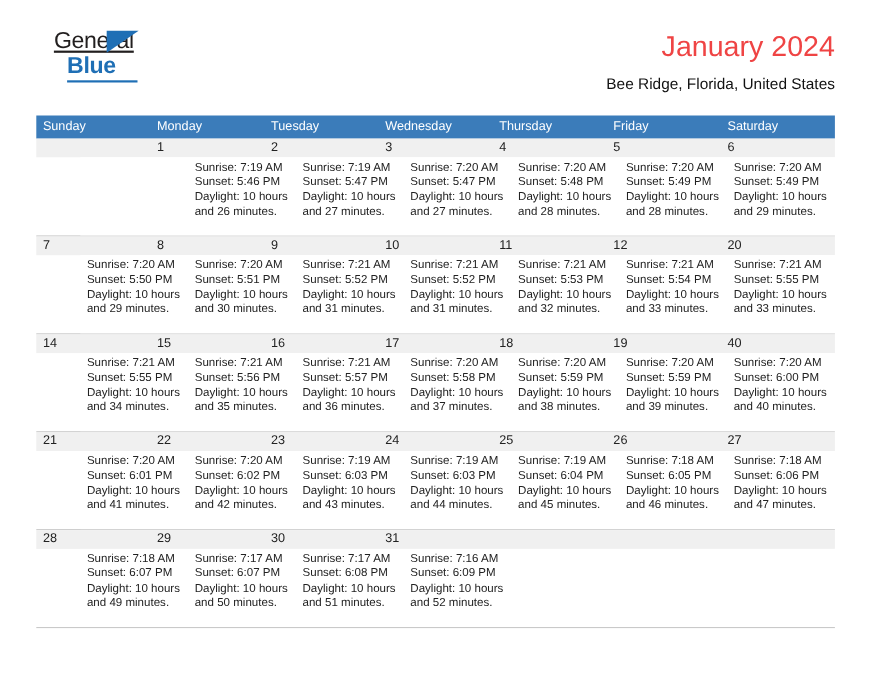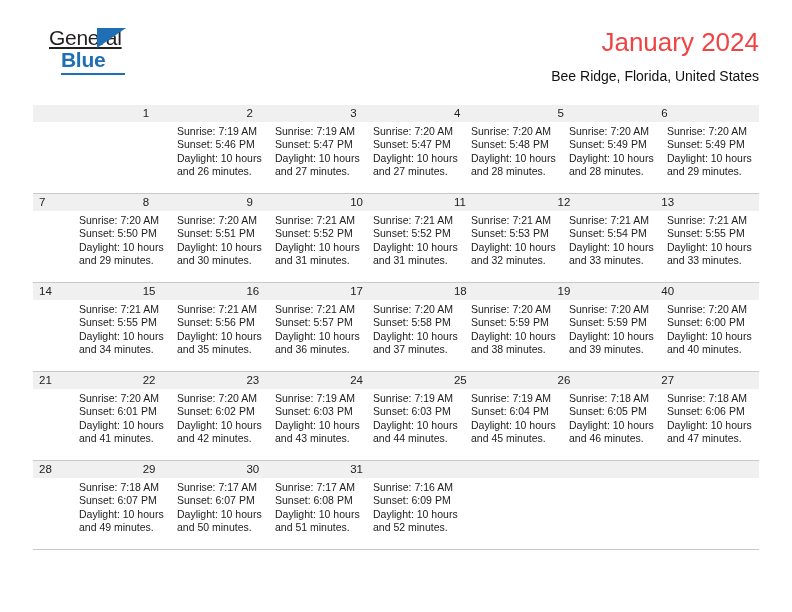--- a/index.html
+++ b/index.html
@@ -174,20 +174,29 @@
     </div>
 
     <div class="title-block">
       <div class="cal-title">January 2024</div>
       <div class="cal-subtitle">Bee Ridge, Florida, United States</div>
     </div>
 
   </div>
 
   <div class="calendar">
+    <div class="weekday-row">
+        <div class="weekday">Sunday</div>
+        <div class="weekday">Monday</div>
+        <div class="weekday">Tuesday</div>
+        <div class="weekday">Wednesday</div>
+        <div class="weekday">Thursday</div>
+        <div class="weekday">Friday</div>
+        <div class="weekday">Saturday</div>
+      </div>
     <div id="weeks-container">
         <div class="week">
           <div class="daynum-row">
             <div class="daynum"></div>
             <div class="daynum">1</div>
             <div class="daynum">2</div>
             <div class="daynum">3</div>
             <div class="daynum">4</div>
             <div class="daynum">5</div>
             <div class="daynum">6</div>
@@ -233,21 +242,21 @@
           </div>
         </div>
         <div class="week">
           <div class="daynum-row">
             <div class="daynum">7</div>
             <div class="daynum">8</div>
             <div class="daynum">9</div>
             <div class="daynum">10</div>
             <div class="daynum">11</div>
             <div class="daynum">12</div>
-            <div class="daynum">13</div>
+            <div class="daynum">20</div>
           </div>
           <div class="detail-row">
             <div class="detail">
               <div class="line">Sunrise: 7:20 AM</div>
               <div class="line">Sunset: 5:50 PM</div>
               <div class="line">Daylight: 10 hours</div>
               <div class="line">and 29 minutes.</div>
             </div>
             <div class="detail">
               <div class="line">Sunrise: 7:20 AM</div>

